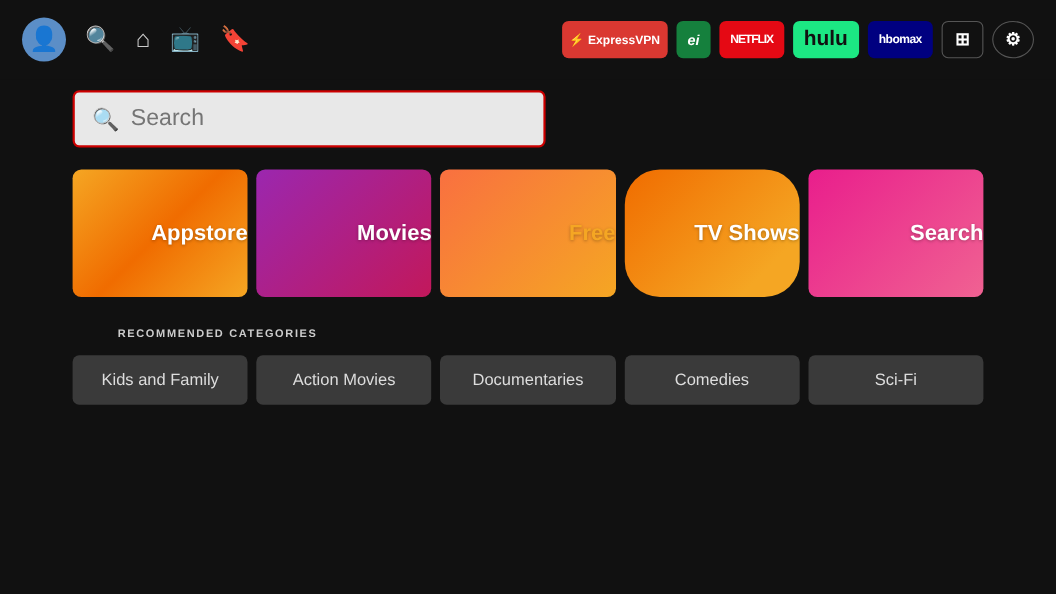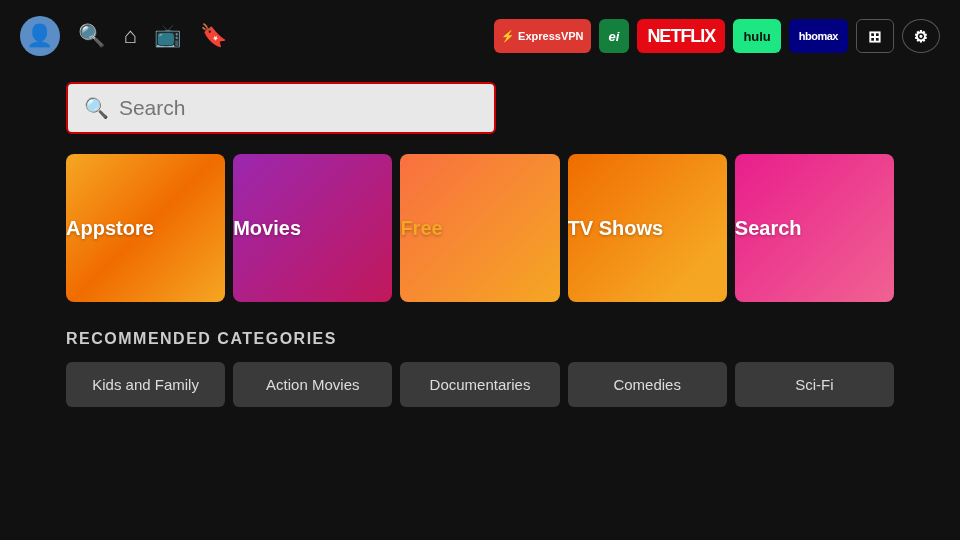--- a/index.html
+++ b/index.html
@@ -53,22 +53,22 @@
       align-items: center;
       justify-content: center;
       padding: 0 10px;
       font-weight: bold;
       font-size: 13px;
       cursor: pointer;
     }
     .badge-expressvpn { background: #da3831; color: white; font-size: 11px; padding: 12px 7px; }
     .badge-downloader { background: #f0820f; color: white; font-size: 11px; }
     .badge-ei { background: #15803d; color: white; font-size: 13px; font-weight: bold; }
-    .badge-netflix { background: #e50914; color: white; font-size: 18px; font-weight: 900; letter-spacing: -1px; }
-    .badge-hulu { background: #1ce783; color: #111; font-size: 13px; font-weight: bold; }
+    .badge-netflix { background: #e50914; color: white; font-size: 11px; font-weight: 900; letter-spacing: -1px; }
+    .badge-hulu { background: #1ce783; color: #111; font-size: 19px; font-weight: bold; }
     .badge-hbomax { background: #000080; color: white; font-size: 12px; font-weight: bold; }
     .badge-grid { background: transparent; border: 1px solid #555; color: white; font-size: 20px; width: 38px; height: 34px; }
     .badge-gear { background: transparent; border: 1px solid #555; color: white; font-size: 18px; width: 38px; height: 34px; border-radius: 50%; }
 
     
     .search-section {
       padding: 10px 66px 20px 66px;
     }
     .search-wrapper {
       border: 2px solid #cc0000;
@@ -96,65 +96,67 @@
 
     
     .tiles-section {
       padding: 0 66px;
       display: flex;
       gap: 8px;
       margin-bottom: 28px;
     }
     .tile {
       flex: 1;
-      height: 148px;
+      height: 116px;
       border-radius: 8px;
       display: flex;
       align-items: center;
-      justify-content: flex-start;
+      justify-content: flex-end;
       font-size: 20px;
       font-weight: 700;
       cursor: pointer;
       position: relative;
       overflow: hidden;
     }
     .tile-appstore {
       background: linear-gradient(135deg, #f5a623 0%, #f06c00 50%, #f5a623 100%);
     }
     .tile-free {
       background: linear-gradient(135deg, #f97040 0%, #f5a623 100%);
     }
     .tile-movies {
       background: linear-gradient(135deg, #9b27af 0%, #c2185b 100%);
     }
     .tile-tvshows {
       background: linear-gradient(135deg, #f06c00 0%, #f5a623 80%);
+      border-radius: 32px;
     }
     .tile-sports {
       background: linear-gradient(135deg, #e91e8c 0%, #f06292 100%);
     }
     .tile-label {
       font-size: 20px;
       font-weight: 700;
       color: white;
       text-shadow: 0 1px 3px rgba(0,0,0,0.3);
     }
     .tile-free .tile-label { color: #f5a623; }
 
     
     .recommended-section {
       padding: 0 66px;
     }
     .recommended-title {
-      font-size: 16px;
+      font-size: 10px;
       font-weight: 700;
       letter-spacing: 1.5px;
       color: #cccccc;
       margin-bottom: 14px;
       text-transform: uppercase;
+      margin-left: 41px;
     }
     .category-chips {
       display: flex;
       gap: 8px;
     }
     .chip {
       background: #3a3a3a;
       border-radius: 6px;
       padding: 14px 18px;
       font-size: 15px;

